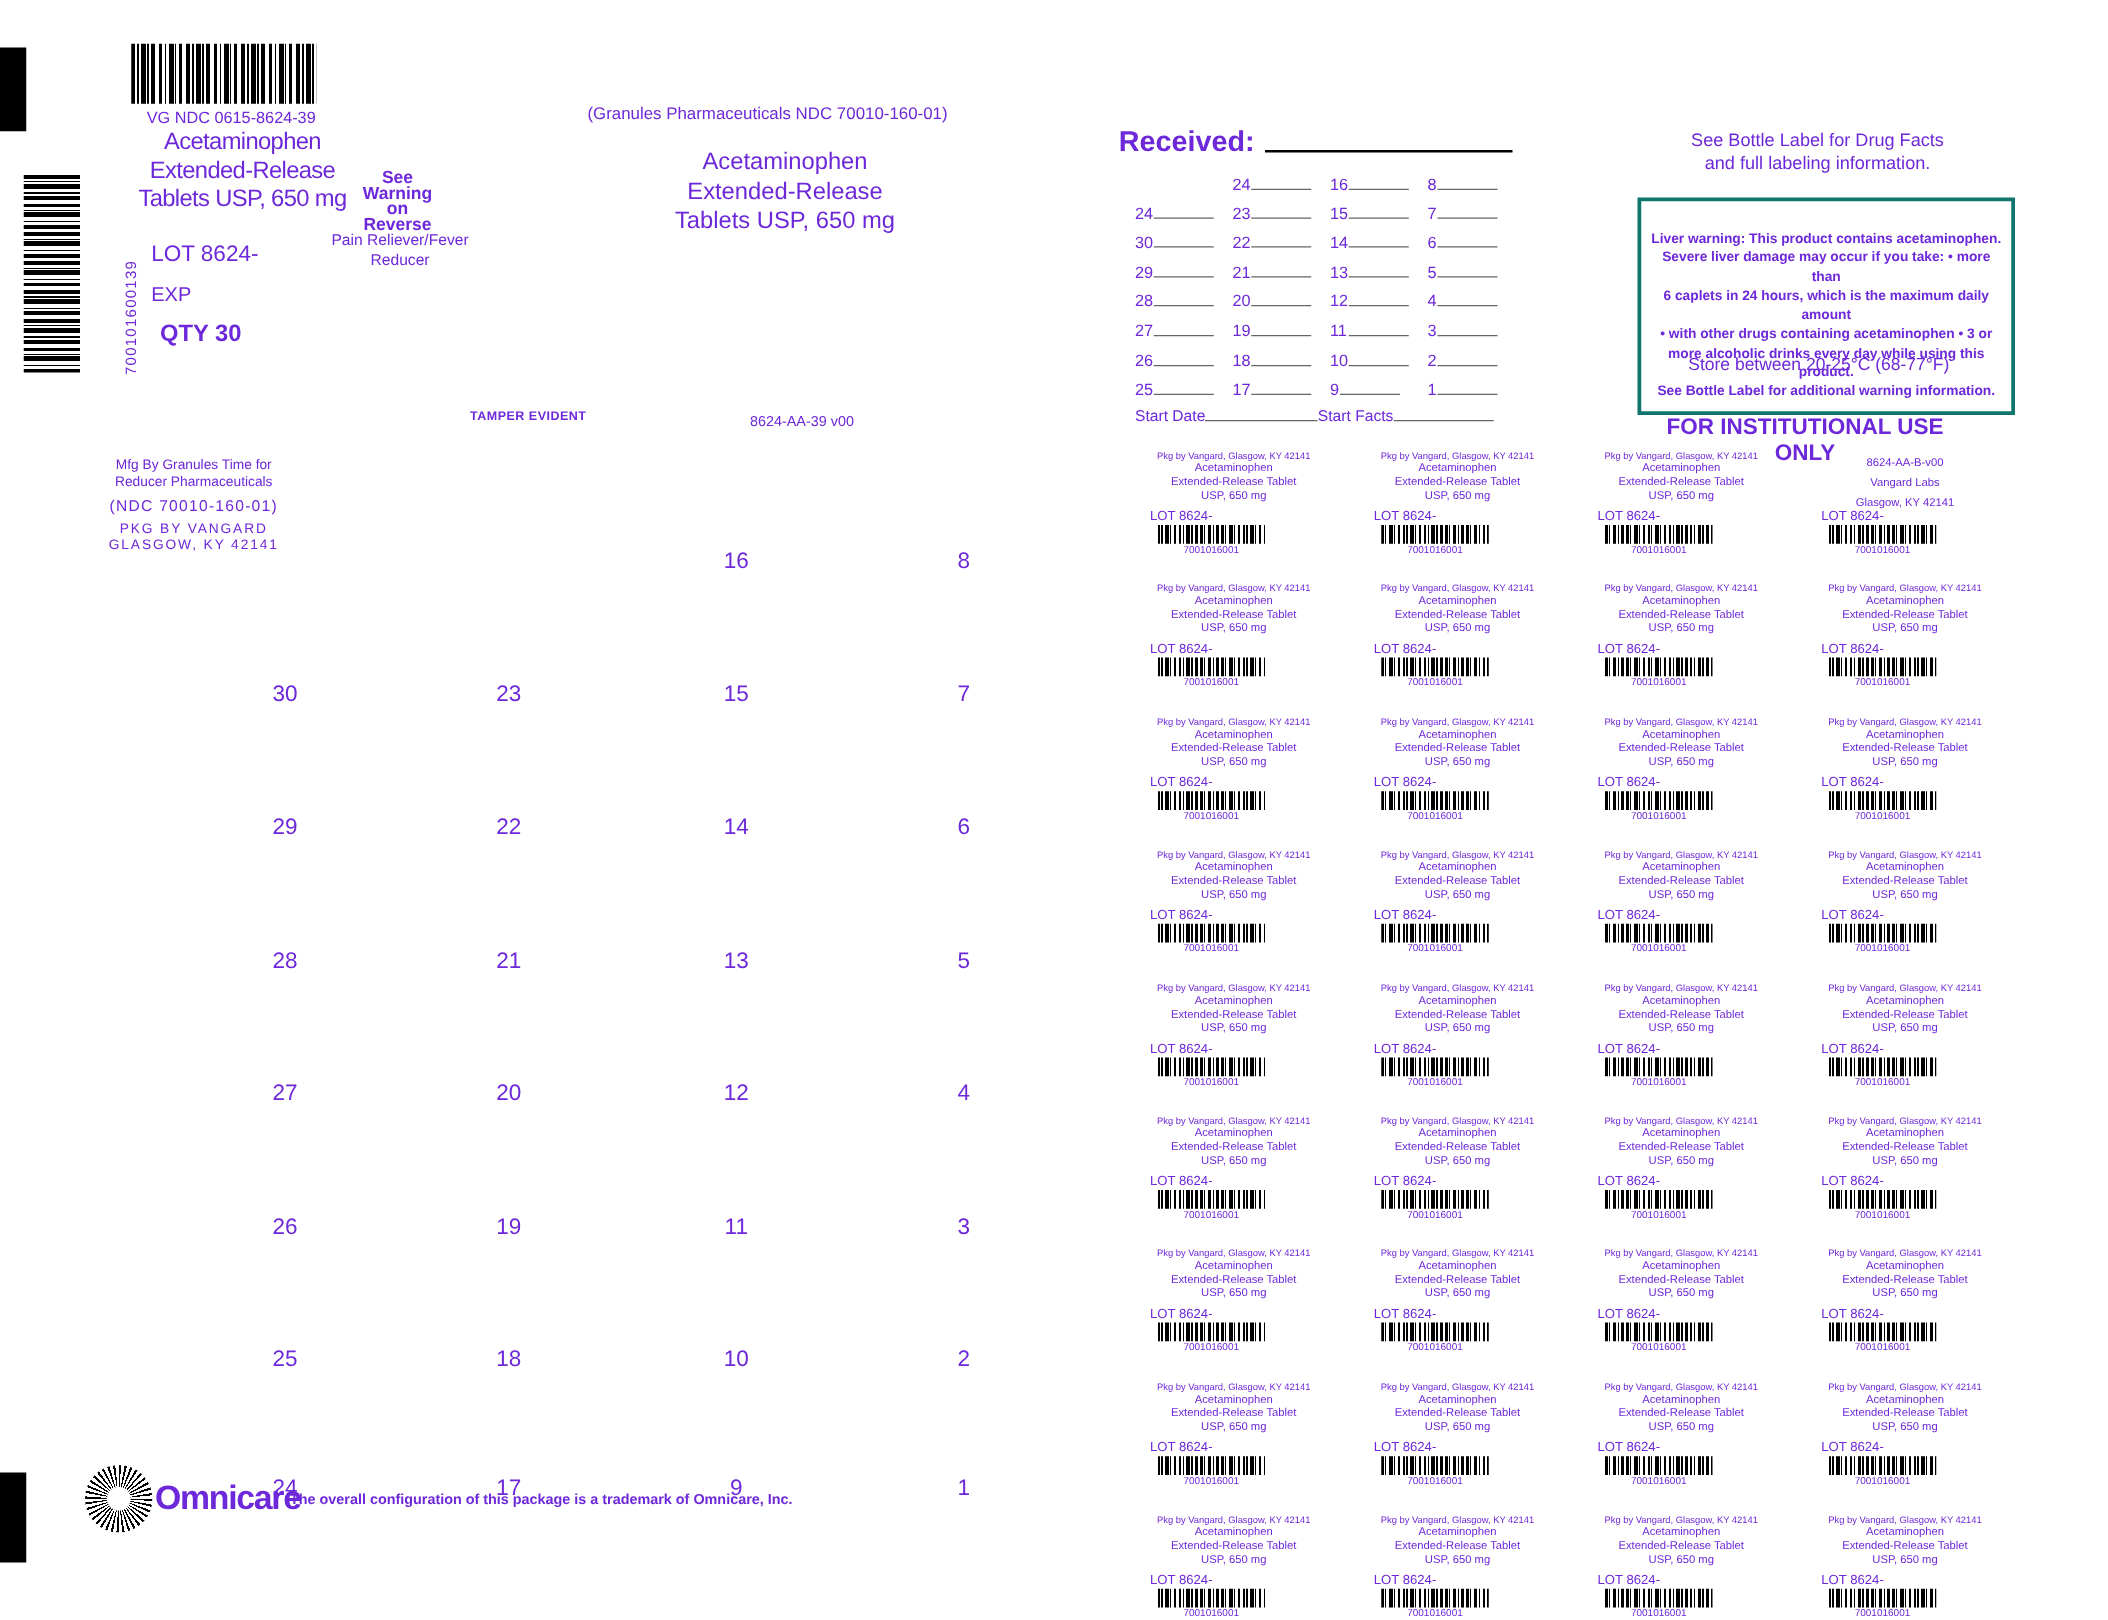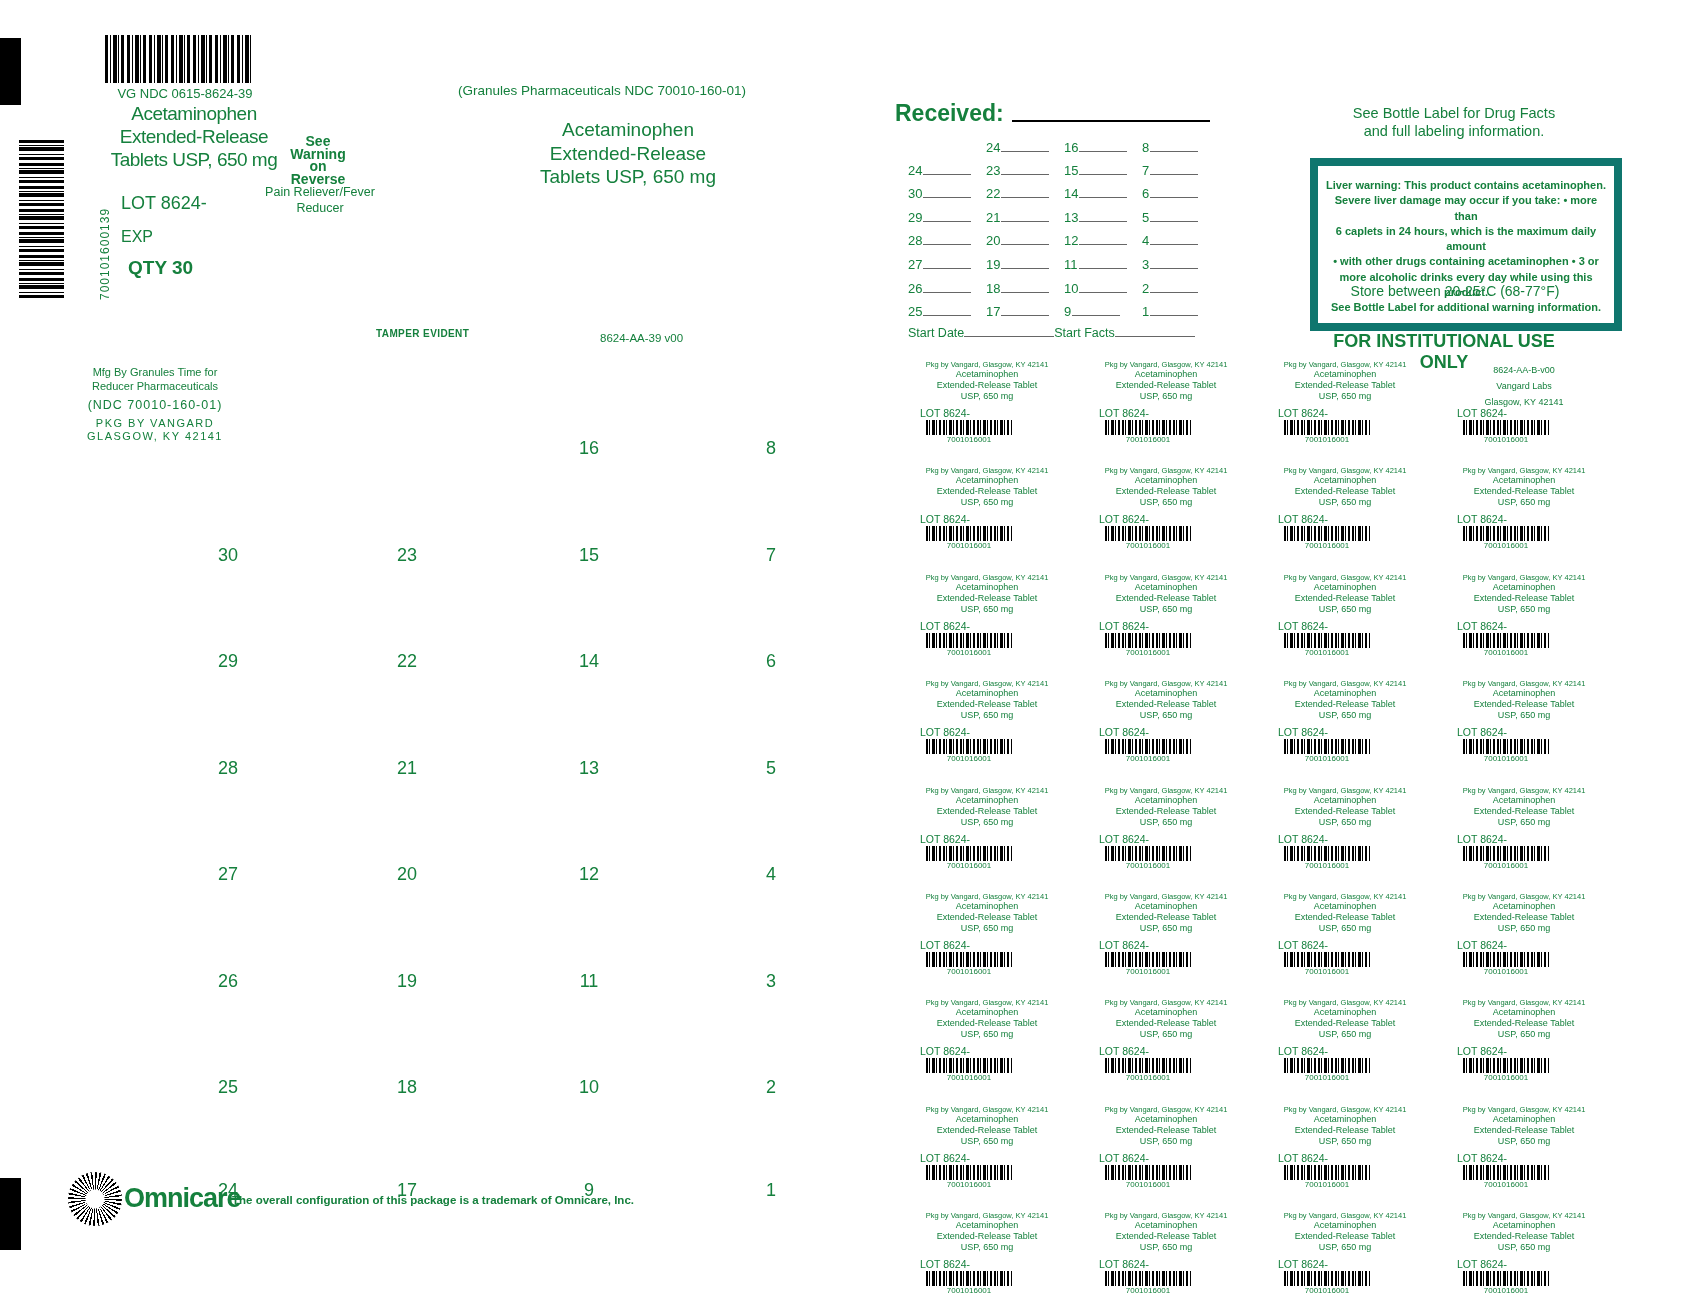--- a/index.html
+++ b/index.html
@@ -1,17 +1,17 @@
 <!DOCTYPE html>
 <html><head>
 <meta charset="utf-8">
 <style>
   html,body{margin:0;padding:0;background:#fff;}
   .page{position:relative;width:1686px;height:1296px;background:#fff;overflow:hidden;
-        font-family:"Liberation Sans",sans-serif;color:#15803d;}
+        font-family:"Liberation Sans",sans-serif;color:#6d28d9;}
   .abs{position:absolute;}
   .ctr{text-align:center;}
   .corner-tab{position:absolute;left:0;width:21px;background:#000;}
   
   .bc-h{background-image:repeating-linear-gradient(90deg,#000 0 3px,#fff 3px 5px,#000 5px 6px,#fff 6px 8px,#000 8px 12px,#fff 12px 13px,#000 13px 14px,#fff 14px 16px,#000 16px 19px,#fff 19px 22px);}
   .bc-v{background-image:repeating-linear-gradient(0deg,#000 0 3px,#fff 3px 5px,#000 5px 6px,#fff 6px 9px,#000 9px 13px,#fff 13px 14px,#000 14px 15px,#fff 15px 17px,#000 17px 20px,#fff 20px 23px);}
   .bc-m{background-image:repeating-linear-gradient(90deg,#000 0 2px,#fff 2px 3px,#000 3px 4px,#fff 4px 6px,#000 6px 9px,#fff 9px 10px,#000 10px 11px,#fff 11px 13px,#000 13px 15px,#fff 15px 17px);}
   .tl-ndc{font-size:13px;}
   .tl-product{font-size:19px;line-height:23px;letter-spacing:-0.5px;}
   .tl-lot{font-size:18px;}
@@ -32,21 +32,21 @@
   .dose-num{position:absolute;width:48px;margin-left:-24px;text-align:center;font-size:18px;}
   
   .rcv-label{font-size:23px;font-weight:bold;}
   .rcv-line{position:absolute;border-bottom:2px solid #000;}
   .rcv-cell{position:absolute;font-size:13px;white-space:nowrap;}
   .rcv-u{display:inline-block;width:48px;border-bottom:1.3px solid #666;margin-left:1px;}
   .start-row{font-size:12.5px;white-space:nowrap;}
   .start-u{display:inline-block;border-bottom:1.3px solid #666;}
   
   .bottle{font-size:14.5px;line-height:18px;}
-  .warnbox{border:8px solid #0f766e;padding:12px 6px 7px 6px;}
+  .warnbox{border:3px solid #0f766e;padding:23px 6px 7px 6px;}
   .warn-line{font-size:11px;font-weight:bold;line-height:15.3px;text-align:center;}
   .storage{font-size:14px;}
   .inst{font-size:18px;font-weight:bold;}
   
   .mini-cell{position:absolute;width:174px;height:104px;}
   .mini-head{height:47px;padding-top:3px;box-sizing:border-box;}
   .mini-pkg{font-size:7.5px;text-align:center;line-height:9px;}
   .mini-prod{font-size:9px;text-align:center;line-height:11px;}
   .mini-corner{font-size:9px;text-align:center;line-height:12px;padding-top:4px;}
   .mini-lot{font-size:10.5px;margin:3px 0 1px 20px;}
@@ -75,21 +75,21 @@
     <div>Tablets USP, 650 mg</div>
   </div>
   <div class="abs tl-lot" style="left:121px;top:193px;">LOT 8624-</div>
   <div class="abs tl-exp" style="left:121px;top:228px;">EXP</div>
   <div class="abs tl-qty" style="left:128px;top:257px;">QTY 30</div>
   <div class="abs bc-v" style="left:19px;top:140px;width:45px;height:158px;"></div>
   <div class="abs vcode" style="left:98px;top:170px;height:130px;">700101600139</div>
   <div class="abs ctr see-warning" style="left:282px;top:135px;width:72px;">See Warning on Reverse</div>
   <div class="abs ctr pain" style="left:265px;top:185px;width:110px;">Pain Reliever/Fever Reducer</div>
 
-  <div class="abs ctr c-ndc" style="left:422px;top:83px;width:360px;text-align:center;">(Granules Pharmaceuticals NDC 70010-160-01)</div>
+  <div class="abs ctr c-ndc" style="left:434px;top:83px;width:360px;text-align:center;">(Granules Pharmaceuticals NDC 70010-160-01)</div>
   <div class="abs ctr c-title" style="left:478px;top:118px;width:300px;">
     <div>Acetaminophen</div>
     <div>Extended-Release</div>
     <div>Tablets USP, 650 mg</div>
   </div>
   <div class="abs tamper" style="left:376px;top:328px;">TAMPER EVIDENT</div>
   <div class="abs version" style="left:600px;top:332px;">8624-AA-39 v00</div>
 
   <div class="abs ctr" style="left:65px;top:366px;width:180px;">
     <div class="mfg">Mfg By Granules Time for</div>

